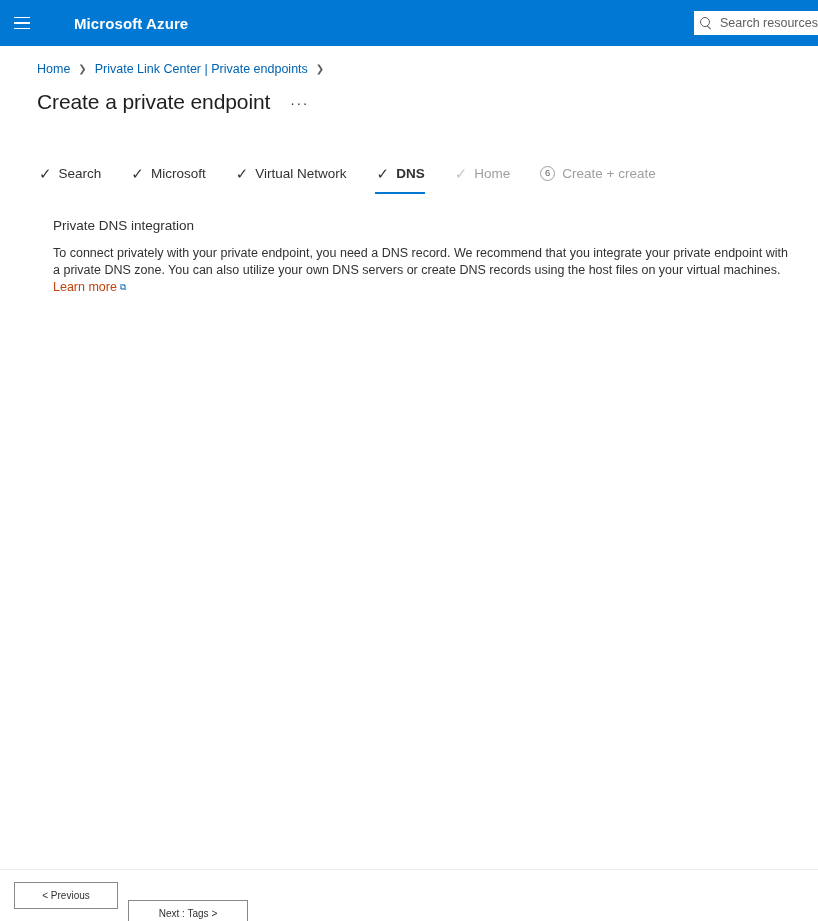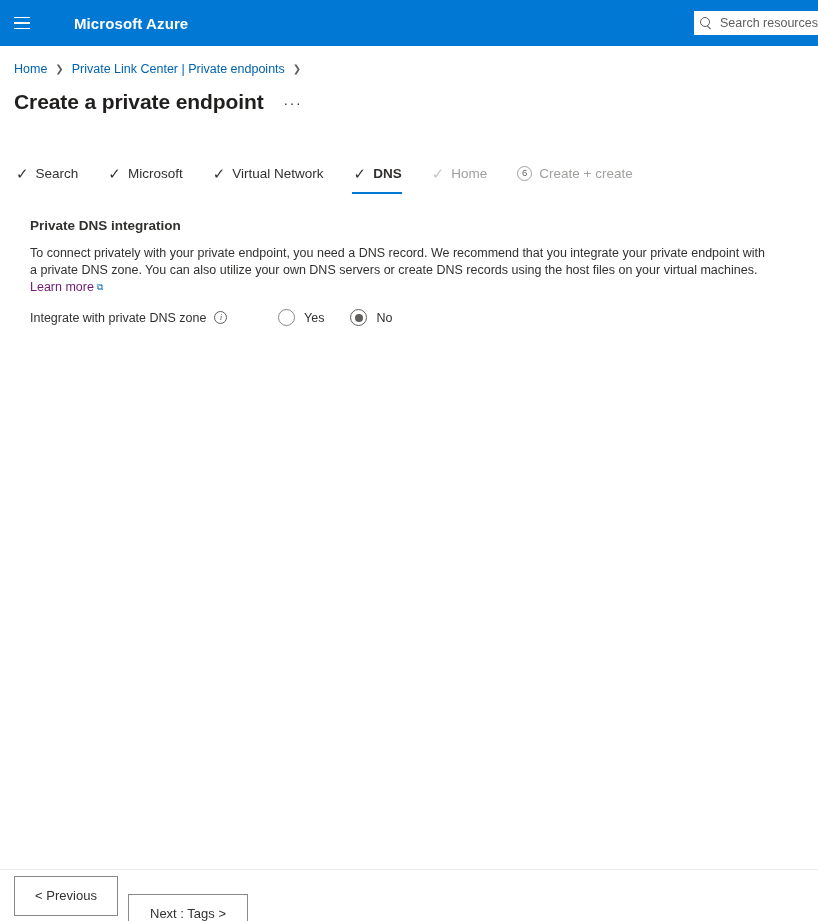--- a/index.html
+++ b/index.html
@@ -78,21 +78,21 @@
     outline: none;
     font-size: 12.5px;
     color: #323130;
     font-family: "Liberation Sans", sans-serif;
     width: 100%;
     background: transparent;
   }
   .searchbox input::placeholder { color: #605e5c; }
 
   
-  .content { padding: 0 14px; }
+  .content { padding: 0 14px; margin-left: 23px; }
 
   .breadcrumb {
     display: flex;
     align-items: center;
     gap: 8px;
     font-size: 12.5px;
     margin-top: 16px;
   }
   .breadcrumb a {
     color: #0063b1;
@@ -106,21 +106,21 @@
   }
 
   .page-title-row {
     display: flex;
     align-items: flex-end;
     gap: 20px;
     margin-top: 14px;
   }
   h1.page-title {
     font-size: 21px;
-    font-weight: bold;
+    font-weight: normal;
     margin: 0;
     color: #201f1e;
     letter-spacing: -0.1px;
   }
   .ellipsis-btn {
     color: #323130;
     font-size: 14px;
     letter-spacing: 1.5px;
     padding-bottom: 3px;
     cursor: pointer;
@@ -179,33 +179,33 @@
     line-height: 1;
   }
 
   
   .section {
     margin-top: 24px;
     padding-left: 16px;
   }
   .section-title {
     font-size: 13.5px;
-    font-weight: bold;
+    font-weight: normal;
     color: #323130;
     margin: 0 0 12px 0;
   }
   .desc {
     font-size: 12.5px;
     line-height: 17px;
     color: #323130;
     max-width: 735px;
     margin: 0;
   }
   .desc a {
-    color: #701a75;
+    color: #c2410c;
     text-decoration: none;
     cursor: pointer;
   }
   .ext-icon {
     display: inline-block;
     margin-left: 3px;
     font-size: 9px;
     color: #0063b1;
     position: relative;
     top: -1px;
@@ -280,24 +280,24 @@
     height: 52px;
     border-top: 1px solid #edebe9;
     background: #ffffff;
     display: flex;
     align-items: center;
     padding-left: 14px;
     gap: 10px;
   }
   .btn {
     min-width: 104px;
-    height: 40px;
+    height: 27px;
     border: 1px solid #8a8886;
     background: #ffffff;
-    font-size: 13px;
+    font-size: 10px;
     color: #323130;
     font-family: "Liberation Sans", sans-serif;
     cursor: pointer;
     padding: 0 4px;
   }
   .btn.wide { min-width: 120px; margin-top: 36px; }
 </style>
 </head>
 <body>
 
@@ -355,35 +355,19 @@
     </div>
   </div>
 
   <div class="section">
     <h2 class="section-title">Private DNS integration</h2>
 
     <p class="desc">
       <span>To connect privately with your private endpoint, you need a DNS record. We recommend that you integrate your private endpoint with a private DNS zone. You can also utilize your own DNS servers or create DNS records using the host files on your virtual machines. </span><a>Learn more</a><span class="ext-icon">⧉</span>
     </p>
 
-    <div class="field-row">
-      <div class="field-label">
-        <span>Integrate with private DNS zone</span>
-        <span class="info-icon">i</span>
-      </div>
-      <div class="radios">
-        <div class="radio">
-          <span class="dot"></span>
-          <span>Yes</span>
-        </div>
-        <div class="radio selected">
-          <span class="dot"></span>
-          <span>No</span>
-        </div>
-      </div>
-    </div>
   </div>
 </div>
 
 <div class="footer">
   <button class="btn">&lt; Previous</button>
   <button class="btn wide">Next : Tags &gt;</button>
 </div>
 
 </body></html>

